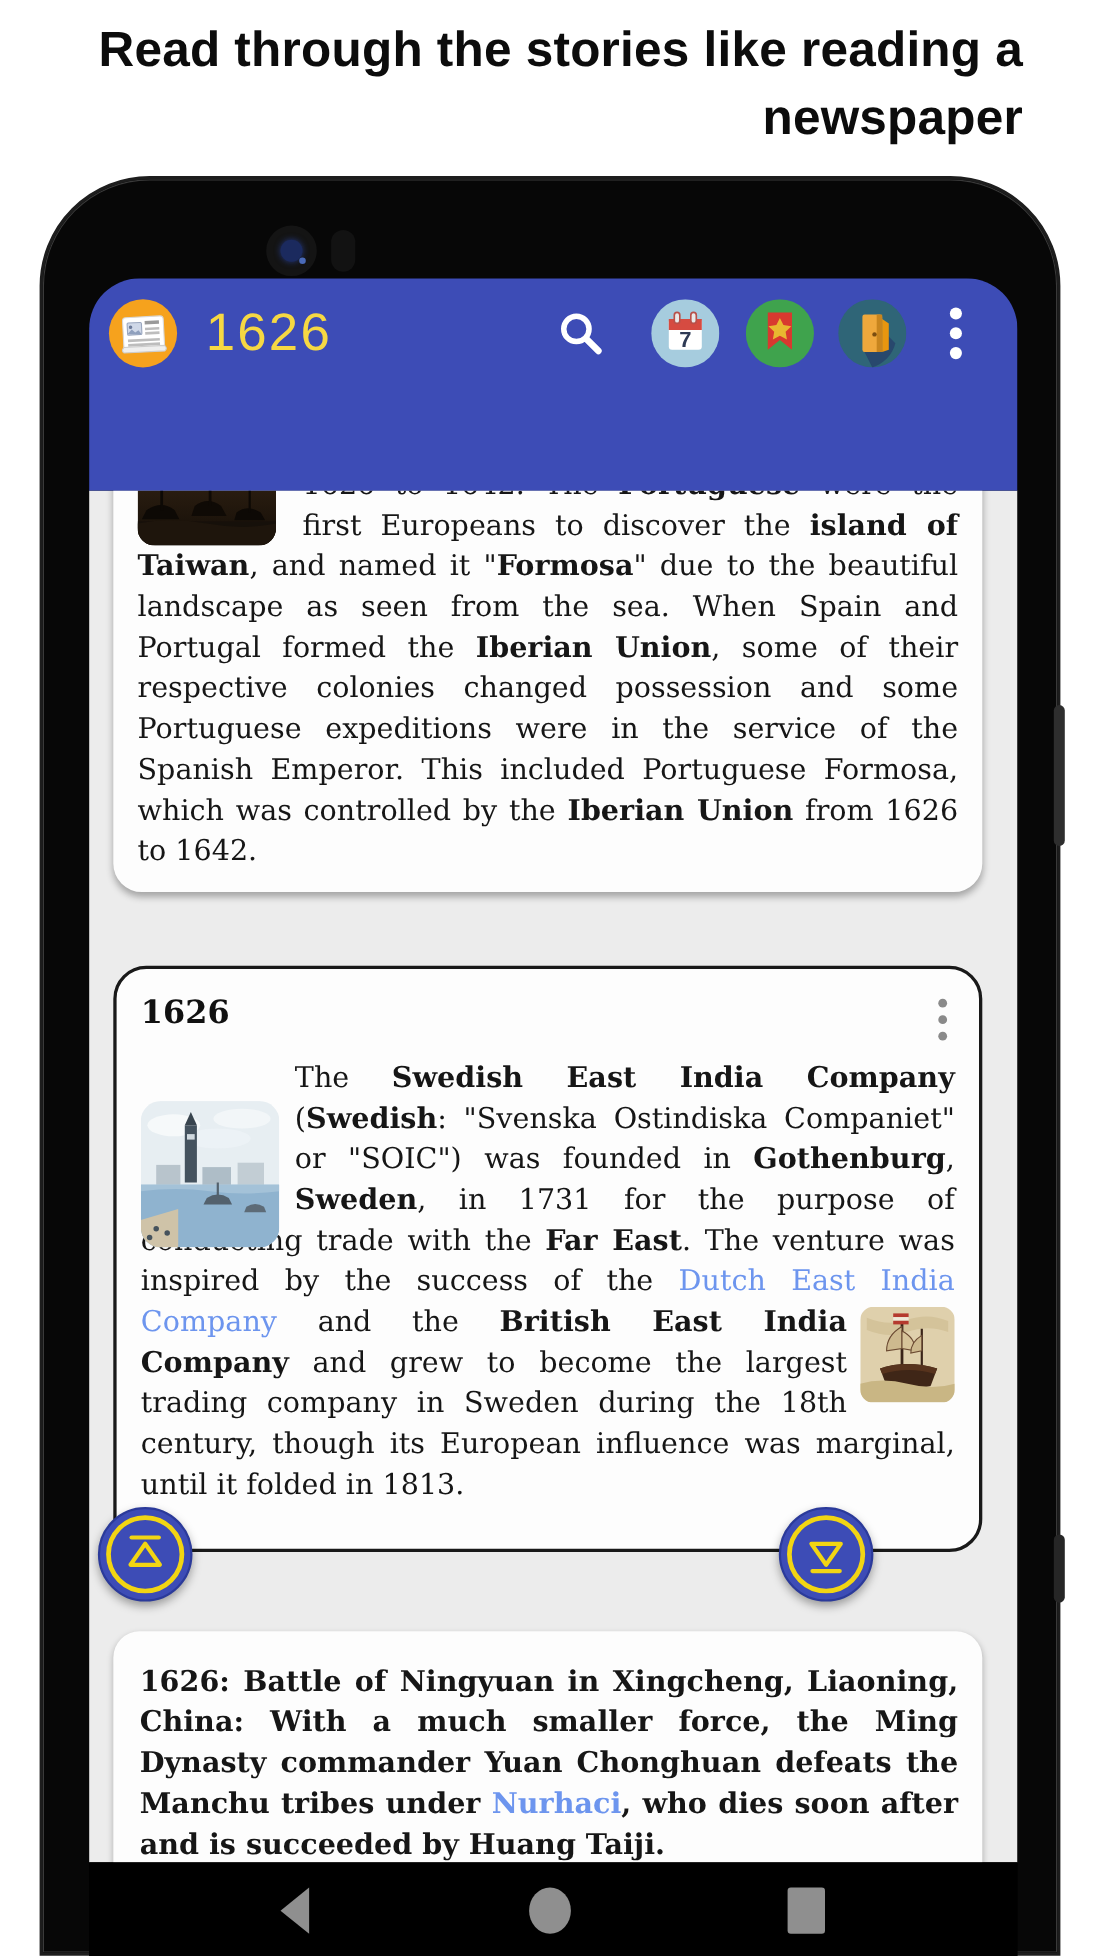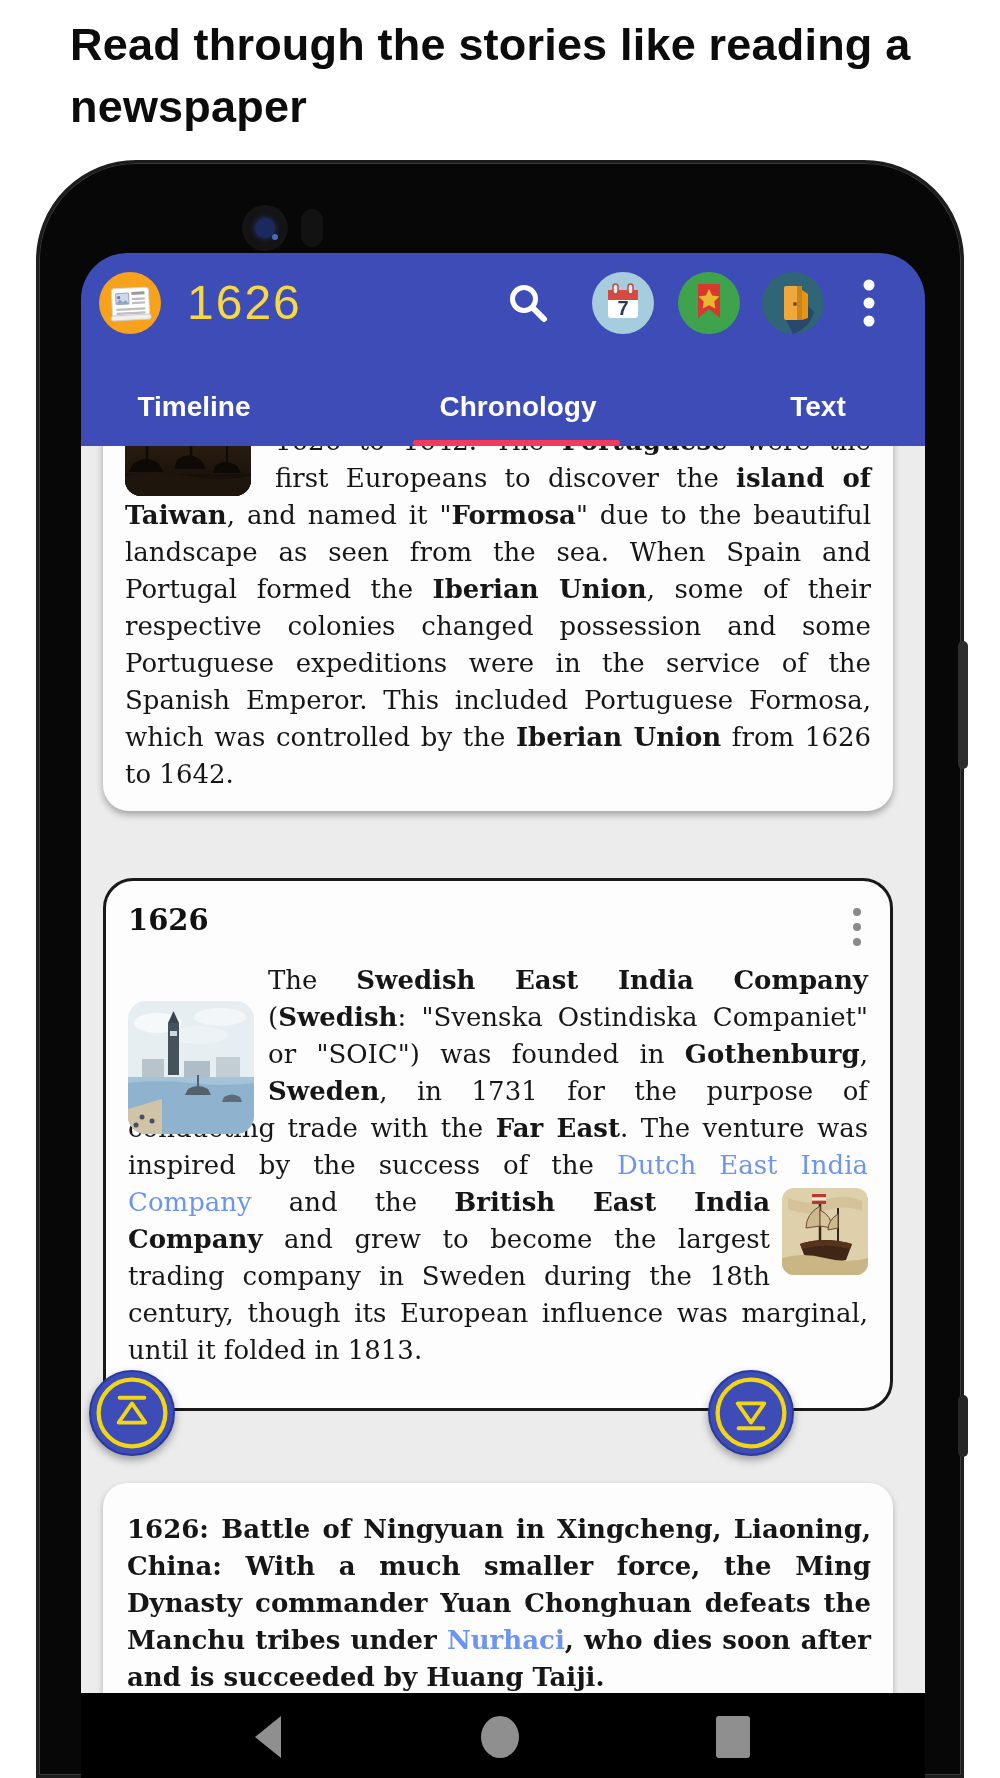--- a/index.html
+++ b/index.html
@@ -1,21 +1,21 @@
 <!DOCTYPE html>
 <html><head>
 <meta charset="utf-8">
 <style>
   * { margin:0; padding:0; box-sizing:border-box; }
   html,body { width:1000px; height:1778px; background:#ffffff; overflow:hidden;
               font-family:"Liberation Sans", sans-serif; }
 
   
   .headline { position:absolute; left:0; top:14px; width:1000px; padding:0 70px;
-              text-align:left; font-size:45px; line-height:62px; font-weight:600;
+              text-align:right; font-size:45px; line-height:62px; font-weight:600;
               color:#0c0c0c; letter-spacing:0.2px; }
 
   
   .phone { position:absolute; left:36px; top:160px; width:928px; height:1618px;
            background:#070707; border:3px solid #1d1d1d;
            border-radius:100px 100px 0 0;
            box-shadow:0 0 0 1px #3a3a3a inset;padding-left:16px; }
   .cam-ring { position:absolute; left:203px; top:42px; width:46px; height:46px;
               border-radius:50%; background:#141414; }
   .cam-lens { position:absolute; left:13px; top:13px; width:20px; height:20px;
@@ -192,26 +192,20 @@
       <button class="bar-btn btn-dots">
         <span>
           <svg width="36" height="54" viewBox="0 0 36 54">
             <circle cx="18" cy="8" r="5.5" fill="#ffffff"></circle>
             <circle cx="18" cy="26" r="5.5" fill="#ffffff"></circle>
             <circle cx="18" cy="44" r="5.5" fill="#ffffff"></circle>
           </svg>
         </span>
       </button>
 
-      <div class="tabbar">
-        <button class="tab tab-timeline">Timeline</button>
-        <button class="tab tab-chronology">Chronology</button>
-        <button class="tab tab-text">Text</button>
-        <div class="tab-underline"></div>
-      </div>
     </div>
 
     <div class="content serif">
 
       <div class="card card1">
         <span class="thumb1">
           <svg width="126" height="118" viewBox="0 0 126 118">
             <defs>
               <linearGradient id="bg1" x1="0" y1="0" x2="0" y2="1">
                 <stop offset="0" stop-color="#4b3825"></stop>

